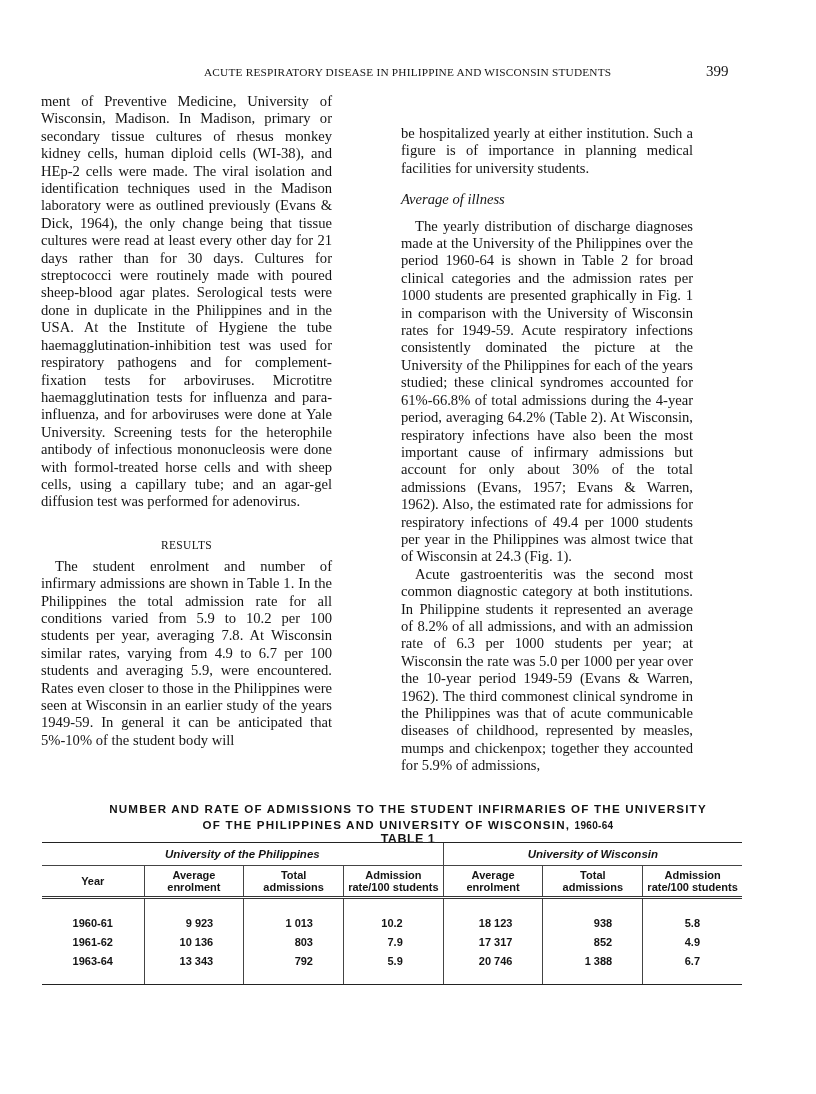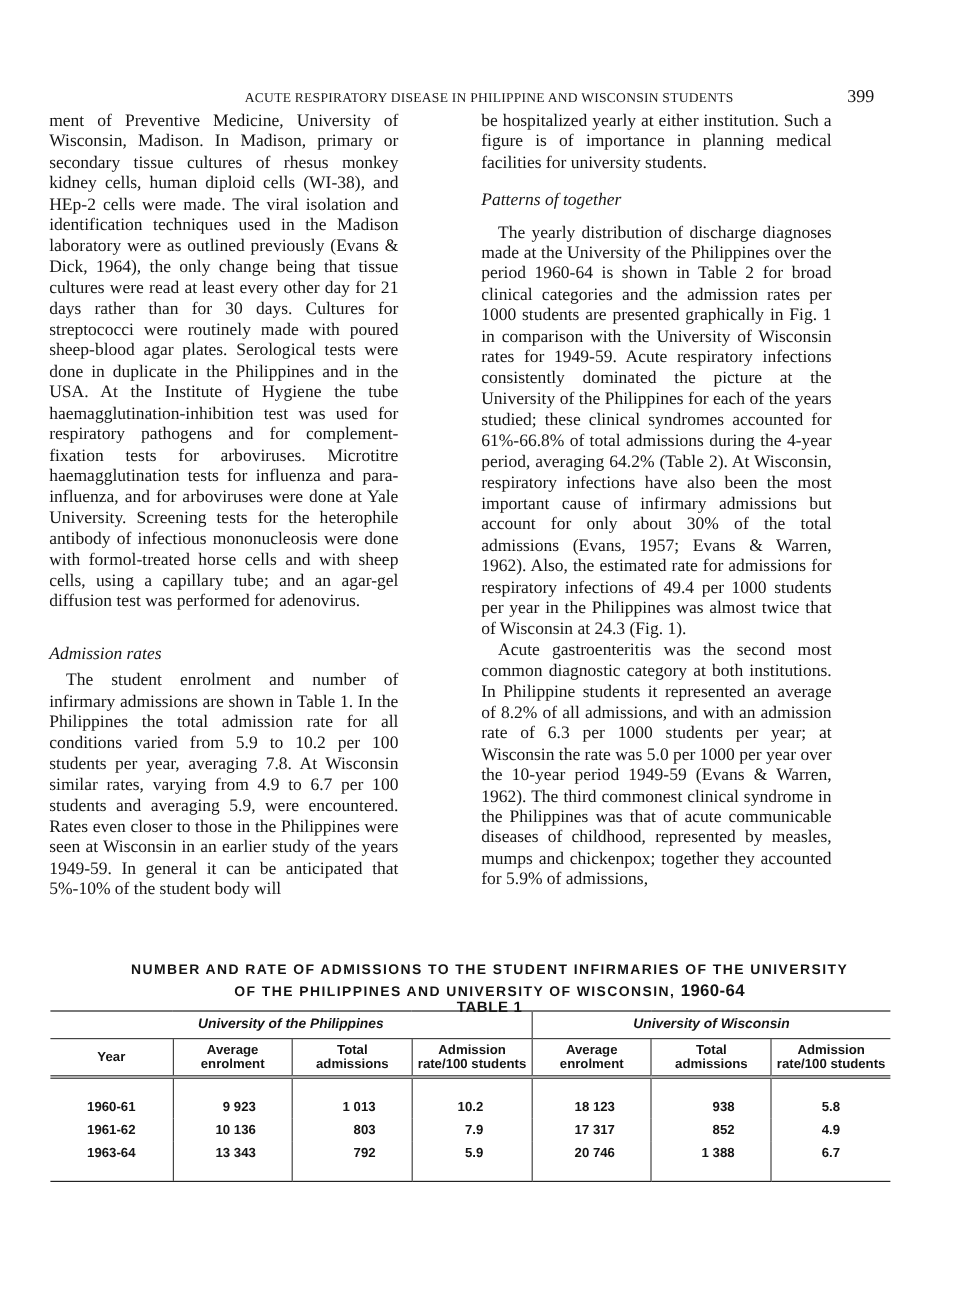--- a/index.html
+++ b/index.html
@@ -1,53 +1,53 @@
 <!DOCTYPE html>
 <html><head>
 <meta charset="utf-8">
 <style>
   html, body { margin: 0; padding: 0; background: #ffffff; }
   body { width: 816px; height: 1094px; position: relative; overflow: hidden; color: #141414; }
   .serif { font-family: "Liberation Serif", "DejaVu Serif", serif; }
   .sans { font-family: "Liberation Sans", "DejaVu Sans", sans-serif; }
 
   .running-head {
-    position: absolute; top: 76px; left: 0; width: 816px; height: 20px;
+    position: absolute; top: 66px; left: 0; width: 816px; height: 20px;
   }
   .running-head .title {
     position: absolute; left: 204px; top: 0; font-size: 11.3px; letter-spacing: 0.2px;
   }
   .running-head .pageno {
     position: absolute; left: 706px; top: -3px; font-size: 15px;
   }
 
   .col {
     position: absolute; top: 93px; width: 291px;
     font-size: 14.6px; line-height: 17.4px; text-align: justify;
   }
   .col.left { left: 41px; }
-  .col.right { left: 401px; width: 292px; }
+  .col.right { left: 401px; width: 292px; margin-top: 32px; }
   .col p { margin: 0; }
   .col .indent { text-indent: 14px; }
   .section-head {
     text-align: center; font-size: 11.5px; letter-spacing: 0.3px; margin: 0;
     height: 16px; line-height: 16px;
   }
   .subhead { font-style: italic; margin: 0; }
   .gap-a { height: 26px; }
   .gap-b { height: 14px; }
   .gap-c { height: 9px; }
   .gap-d { height: 5px; }
 
   .table-caption {
     position: absolute; left: 0; width: 816px; text-align: center; font-weight: bold;
   }
   .table-label { top: 832px; font-size: 12.5px; letter-spacing: 0.5px; text-align: center; }
   .table-title { top: 801px; font-size: 11.6px; letter-spacing: 1.2px; line-height: 16px; }
-  .table-title .small { font-size: 14px; letter-spacing: 0.3px; }
+  .table-title .small { font-size: 10px; letter-spacing: 0.3px; }
 
   table.data {
     position: absolute; left: 42px; top: 842px; width: 700px;
     border-collapse: collapse; font-size: 11px; font-weight: bold;
   }
   table.data th { font-weight: bold; padding: 0; }
   table.data .group th {
     height: 22px; border-top: 1.5px solid #222; border-bottom: 1px solid #444;
     font-size: 11.5px;
     font-style: italic;
@@ -69,29 +69,29 @@
 <body>
 
 <div class="running-head serif">
   <span class="title">ACUTE RESPIRATORY DISEASE IN PHILIPPINE AND WISCONSIN STUDENTS</span>
   <span class="pageno">399</span>
 </div>
 
 <div class="col left serif">
   <p>ment of Preventive Medicine, University of Wisconsin, Madison. In Madison, primary or secondary tissue cultures of rhesus monkey kidney cells, human diploid cells (WI-38), and HEp-2 cells were made. The viral isolation and identification techniques used in the Madison laboratory were as outlined previously (Evans &amp; Dick, 1964), the only change being that tissue cultures were read at least every other day for 21 days rather than for 30 days. Cultures for streptococci were routinely made with poured sheep-blood agar plates. Serological tests were done in duplicate in the Philippines and in the USA. At the Institute of Hygiene the tube haemagglutination-inhibition test was used for respiratory pathogens and for complement-fixation tests for arboviruses. Microtitre haemagglutination tests for influenza and para-influenza, and for arboviruses were done at Yale University. Screening tests for the heterophile antibody of infectious mononucleosis were done with formol-treated horse cells and with sheep cells, using a capillary tube; and an agar-gel diffusion test was performed for adenovirus.</p>
   <div class="gap-a"></div>
-  <p class="subhead">Admission rates</p>
+  <p class="section-head">RESULTS</p>
   <div class="gap-d"></div>
   <p class="indent">The student enrolment and number of infirmary admissions are shown in Table 1. In the Philippines the total admission rate for all conditions varied from 5.9 to 10.2 per 100 students per year, averaging 7.8. At Wisconsin similar rates, varying from 4.9 to 6.7 per 100 students and averaging 5.9, were encountered. Rates even closer to those in the Philippines were seen at Wisconsin in an earlier study of the years 1949-59. In general it can be anticipated that 5%-10% of the student body will</p>
 </div>
 
 <div class="col right serif">
   <p>be hospitalized yearly at either institution. Such a figure is of importance in planning medical facilities for university students.</p>
   <div class="gap-b"></div>
-  <p class="subhead">Patterns of together</p>
+  <p class="subhead">Average of illness</p>
   <div class="gap-c"></div>
   <p class="indent">The yearly distribution of discharge diagnoses made at the University of the Philippines over the period 1960-64 is shown in Table 2 for broad clinical categories and the admission rates per 1000 students are presented graphically in Fig. 1 in comparison with the University of Wisconsin rates for 1949-59. Acute respiratory infections consistently dominated the picture at the University of the Philippines for each of the years studied; these clinical syndromes accounted for 61%-66.8% of total admissions during the 4-year period, averaging 64.2% (Table 2). At Wisconsin, respiratory infections have also been the most important cause of infirmary admissions but account for only about 30% of the total admissions (Evans, 1957; Evans &amp; Warren, 1962). Also, the estimated rate for admissions for respiratory infections of 49.4 per 1000 students per year in the Philippines was almost twice that of Wisconsin at 24.3 (Fig. 1).</p>
   <p class="indent">Acute gastroenteritis was the second most common diagnostic category at both institutions. In Philippine students it represented an average of 8.2% of all admissions, and with an admission rate of 6.3 per 1000 students per year; at Wisconsin the rate was 5.0 per 1000 per year over the 10-year period 1949-59 (Evans &amp; Warren, 1962). The third commonest clinical syndrome in the Philippines was that of acute communicable diseases of childhood, represented by measles, mumps and chickenpox; together they accounted for 5.9% of admissions,</p>
 </div>
 
 <div class="table-caption table-label sans">TABLE 1</div>
 <div class="table-caption table-title sans">
   <div>NUMBER AND RATE OF ADMISSIONS TO THE STUDENT INFIRMARIES OF THE UNIVERSITY</div>
   <div><span>OF THE PHILIPPINES AND UNIVERSITY OF WISCONSIN,</span> <span class="small">1960-64</span></div>
 </div>

